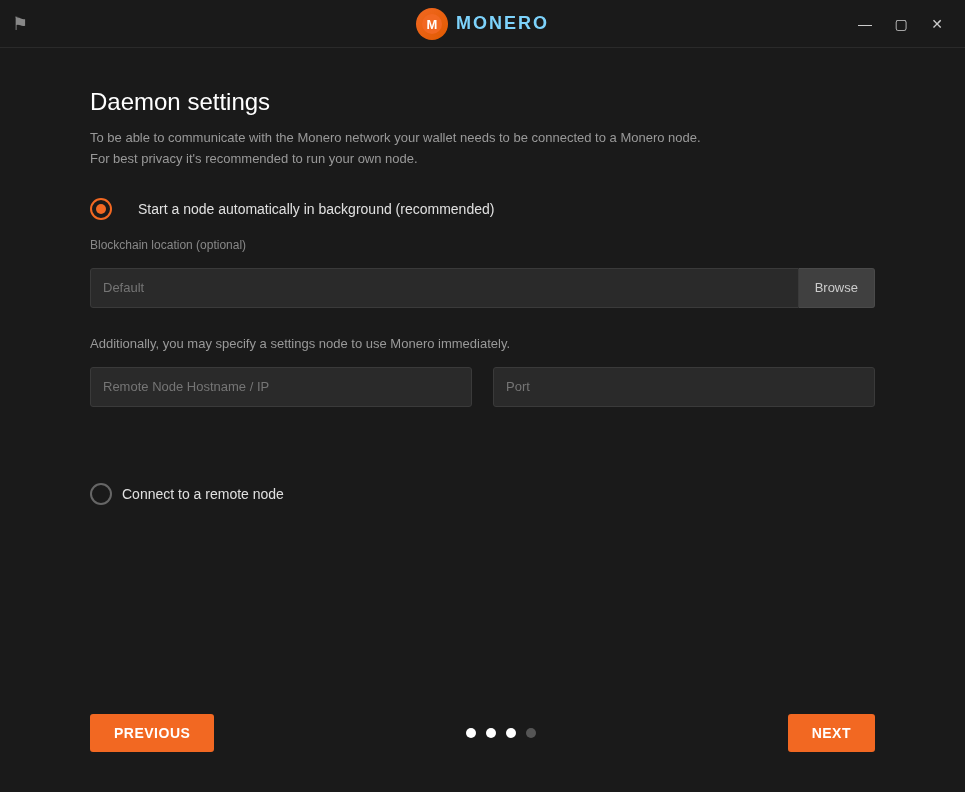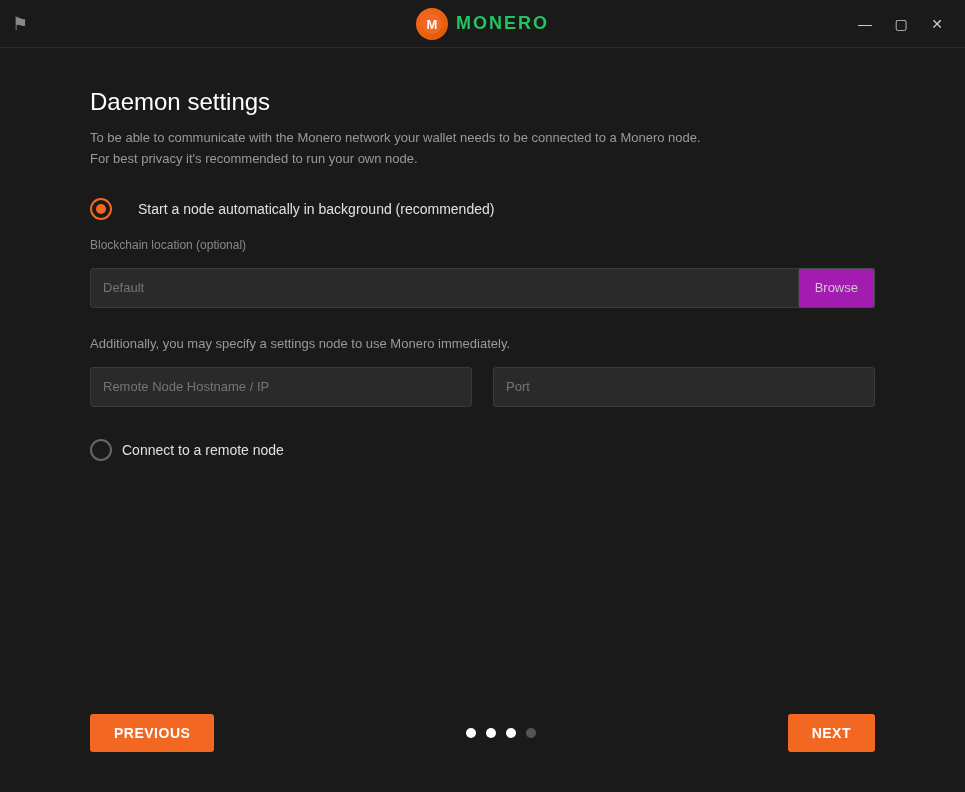--- a/index.html
+++ b/index.html
@@ -45,21 +45,21 @@
       align-items: center;
       justify-content: center;
       font-weight: bold;
       color: white;
       font-size: 16px;
     }
 
     .titlebar-title {
       font-size: 18px;
       font-weight: 600;
-      color: #22c55e;
+      color: #7dd3fc;
       letter-spacing: 2px;
       text-transform: uppercase;
     }
 
     .titlebar-controls {
       position: absolute;
       right: 12px;
       top: 0;
       height: 100%;
       display: flex;
@@ -176,21 +176,21 @@
     }
 
     .input-with-button .input-field {
       border-radius: 3px 0 0 3px;
       flex: 1;
     }
 
     .browse-btn {
       height: 40px;
       padding: 0 16px;
-      background-color: #a21caf;
+      background-color: #404040;
       border: 1px solid #4a4a4a;
       border-left: none;
       border-radius: 0 3px 3px 0;
       color: #cccccc;
       font-size: 13px;
       cursor: pointer;
     }
 
     
     .section-title {
@@ -219,20 +219,21 @@
     .node-port {
       flex: 1;
     }
 
     
     .remote-radio {
       display: flex;
       align-items: center;
       gap: 10px;
       cursor: pointer;
+      margin-top: 44px;
     }
 
     .radio-empty {
       width: 22px;
       height: 22px;
       border-radius: 50%;
       border: 2px solid #666666;
       flex-shrink: 0;
     }
 

